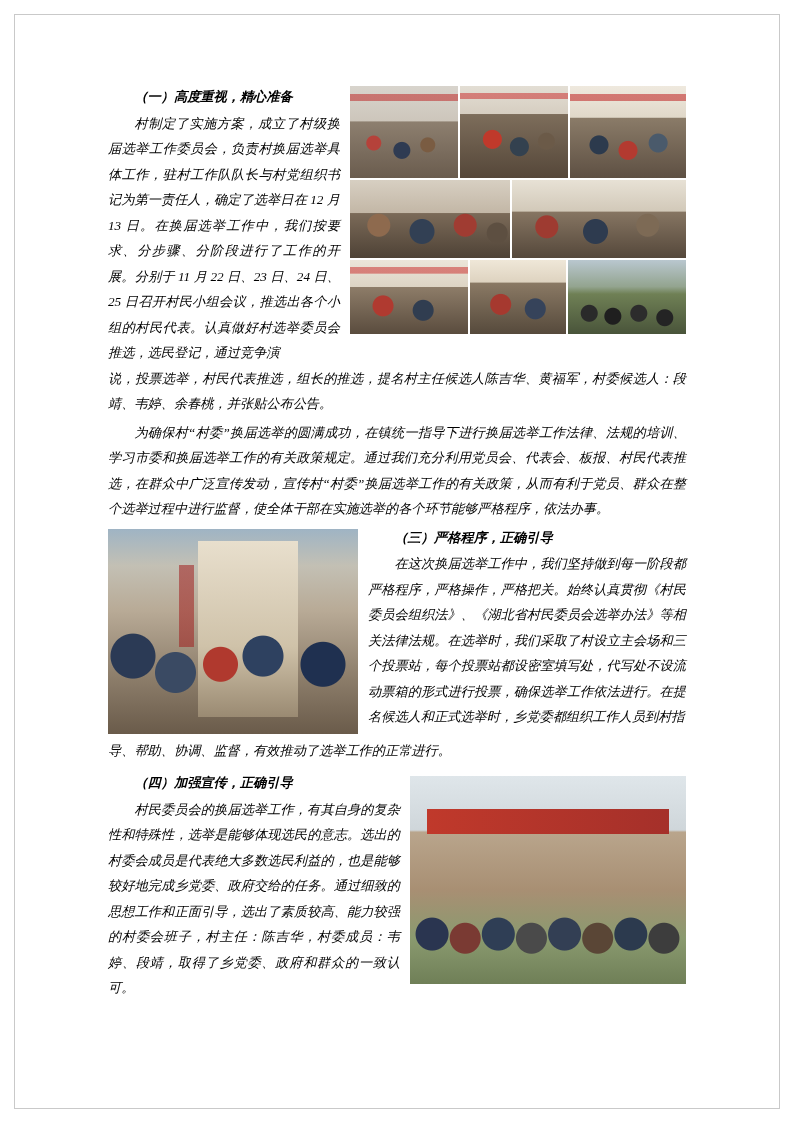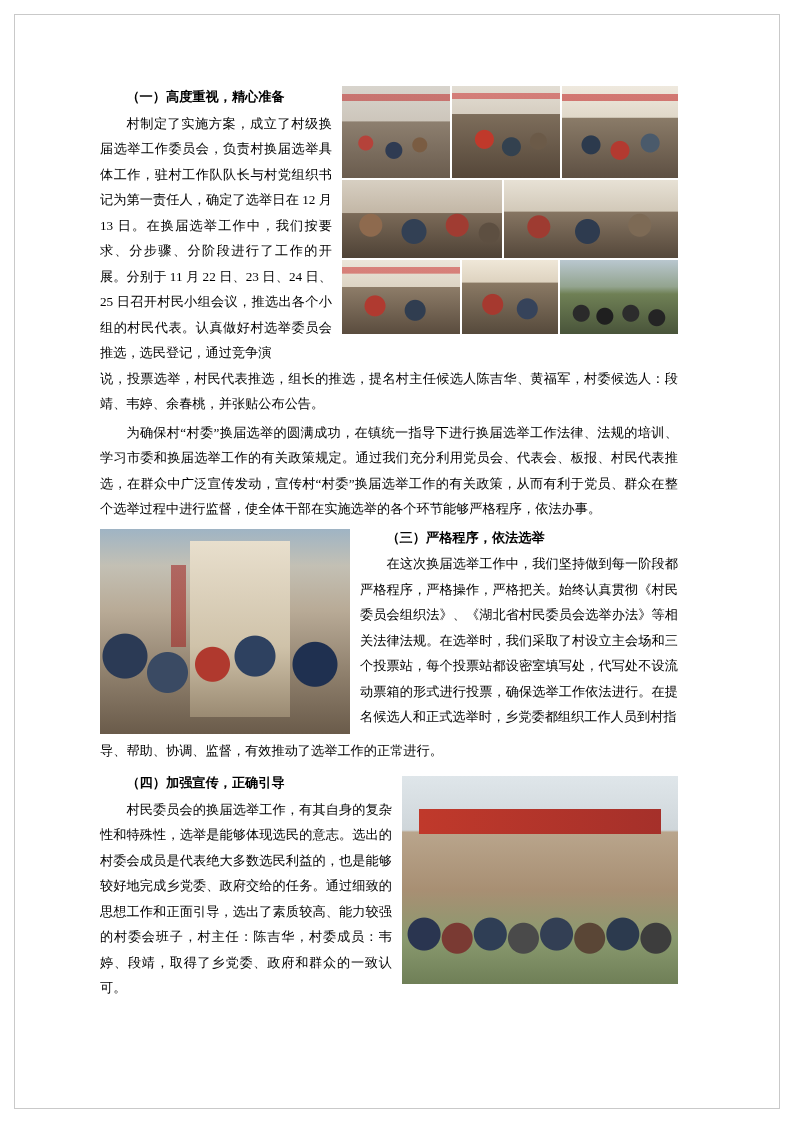--- a/index.html
+++ b/index.html
@@ -26,23 +26,24 @@
     position: absolute;
     left: 14px;
     top: 14px;
     width: 766px;
     height: 1095px;
     border: 1px solid #c9c9c9;
     box-sizing: border-box;
   }
   .content {
     position: absolute;
-    left: 100px;
+    left: 108px;
     top: 84px;
     width: 578px;
+    font-style: italic;
   }
   p {
     margin: 0 0 0 0;
     font-size: 13.2px;
     line-height: 25.5px;
     text-align: justify;
     text-justify: inter-ideograph;
   }
   .heading {
     font-weight: bold;
@@ -261,21 +262,21 @@
     <div class="gap-s"></div>
 
     <div>
       <p class="body-text">为确保村“村委”换届选举的圆满成功，在镇统一指导下进行换届选举工作法律、法规的培训、学习市委和换届选举工作的有关政策规定。通过我们充分利用党员会、代表会、板报、村民代表推选，在群众中广泛宣传发动，宣传村“村委”换届选举工作的有关政策，从而有利于党员、群众在整个选举过程中进行监督，使全体干部在实施选举的各个环节能够严格程序，依法办事。</p>
     </div>
 
     <div class="gap-s"></div>
 
     <div class="sec3wrap">
       <div class="photo-voting"></div>
-      <p class="heading">（三）严格程序，依法选举</p>
+      <p class="heading">（三）严格程序，正确引导</p>
       <p class="body-text">在这次换届选举工作中，我们坚持做到每一阶段都严格程序，严格操作，严格把关。始终认真贯彻《村民委员会组织法》、《湖北省村民委员会选举办法》等相关法律法规。在选举时，我们采取了村设立主会场和三个投票站，每个投票站都设密室填写处，代写处不设流动票箱的形式进行投票，确保选举工作依法进行。在提名候选人和正式选举时，乡党委都组织工作人员到村指</p>
       <div class="clear"></div>
       <p class="no-indent">导、帮助、协调、监督，有效推动了选举工作的正常进行。</p>
     </div>
 
     <div class="gap-m"></div>
 
     <div class="sec4wrap">
       <div class="photo-group"></div>
       <p class="heading">（四）加强宣传，正确引导</p>

